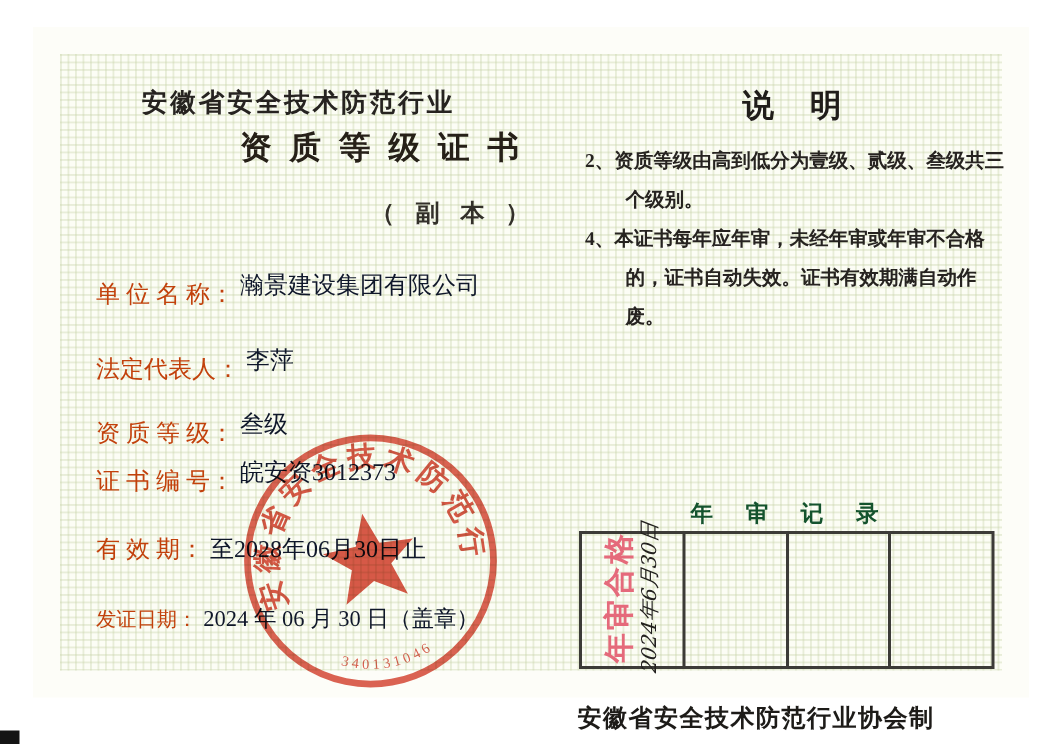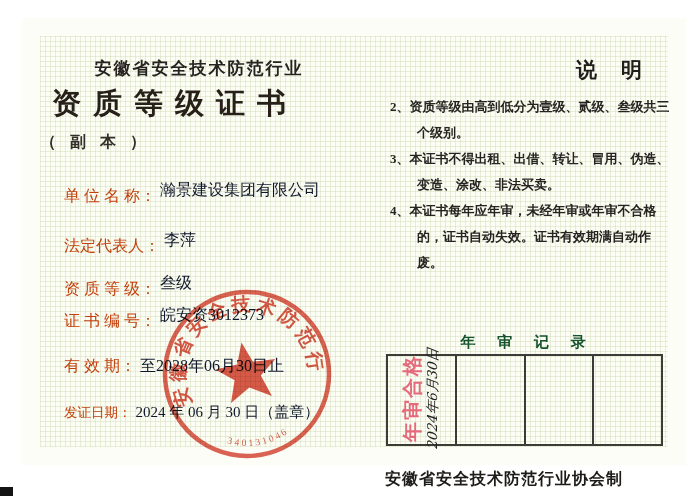--- a/index.html
+++ b/index.html
@@ -24,33 +24,33 @@
     background-color:#fcfdf5;
     background-image:
       linear-gradient(rgba(200,212,170,.38) 1px,transparent 1px),
       linear-gradient(90deg,rgba(200,212,170,.38) 1px,transparent 1px);
     background-size:5px 5px;
   }
   .abs{position:absolute;}
   
   .industry-line{left:40px;top:57px;width:318px;text-align:center;
     font-size:17px;font-weight:bold;letter-spacing:2px;color:#262320;font-family:Liberation Serif, serif;}
-  .main-title{left:40px;top:84px;width:318px;text-align:left;
-    font-size:29px;font-weight:bold;letter-spacing:12px;padding-left:12px;box-sizing:border-box;color:#262018;}
-  .sub-title{left:40px;top:132px;width:318px;text-align:left;
+  .main-title{left:40px;top:84px;width:318px;text-align:right;
+    font-size:21px;font-weight:bold;letter-spacing:12px;padding-left:12px;box-sizing:border-box;color:#262018;}
+  .sub-title{left:40px;top:132px;width:318px;text-align:right;
     font-size:16px;font-weight:bold;letter-spacing:5px;color:#33302a;}
   
   .field{left:64px;white-space:nowrap;font-size:16px;}
   .flabel{font-weight:normal;color:#c2410c;}
   .fvalue{margin-left:4px;color:#0f172a;}
   .fvalue.raised{position:relative;top:-6px;}
   .field.small .flabel{font-size:13.5px;}
   .field.small .fvalue{font-size:15px;}
   
-  .notes-heading{left:390px;top:56px;width:276px;text-align:right;
+  .notes-heading{left:390px;top:56px;width:276px;text-align:center;
     font-size:21px;font-weight:bold;letter-spacing:24px;padding-left:24px;box-sizing:border-box;color:#201d1a;}
   .notes{left:390px;top:94px;width:280px;font-size:13px;font-weight:bold;
     line-height:26px;color:#262320;}
   .note-item{padding-left:27px;text-indent:-27px;}
   
   .annual-heading{left:386px;top:333px;width:274px;text-align:center;
     font-size:15px;font-weight:bold;letter-spacing:9px;padding-left:9px;box-sizing:border-box;color:#14532d;}
   .review-table{left:386px;top:354px;width:273px;height:88px;
     display:flex;border:2px solid #3c3b37;background:transparent;}
   .review-cell{flex:1;position:relative;border-right:2px solid #3c3b37;}
@@ -114,21 +114,20 @@
     </text>
     <text font-size="9.5" fill="#d0331f" letter-spacing="2.5" text-anchor="middle" opacity="0.85">
       <textPath href="#serialPath" startOffset="50%">340131046</textPath>
     </text>
   </g>
 </svg>
 
 <div class="abs notes-heading">说明</div>
 <div class="abs notes">
   <div class="note-item"><span>2、</span><span>资质等级由高到低分为壹级、贰级、叁级共三个级别。</span></div>
-  <div class="note-item"><span>3、</span><span>本证书不得出租、出借、转让、冒用、伪造、变造、涂改、非法买卖。</span></div>
   <div class="note-item"><span>4、</span><span>本证书每年应年审，未经年审或年审不合格的，证书自动失效。证书有效期满自动作废。</span></div>
 </div>
 
 <div class="abs annual-heading">年 审 记 录</div>
 <div class="abs review-table">
   <div class="review-cell">
     <div class="pass-stamp">年审合格</div>
     <div class="hand-date">2024年6月30日</div>
   </div>
   <div class="review-cell"></div>

